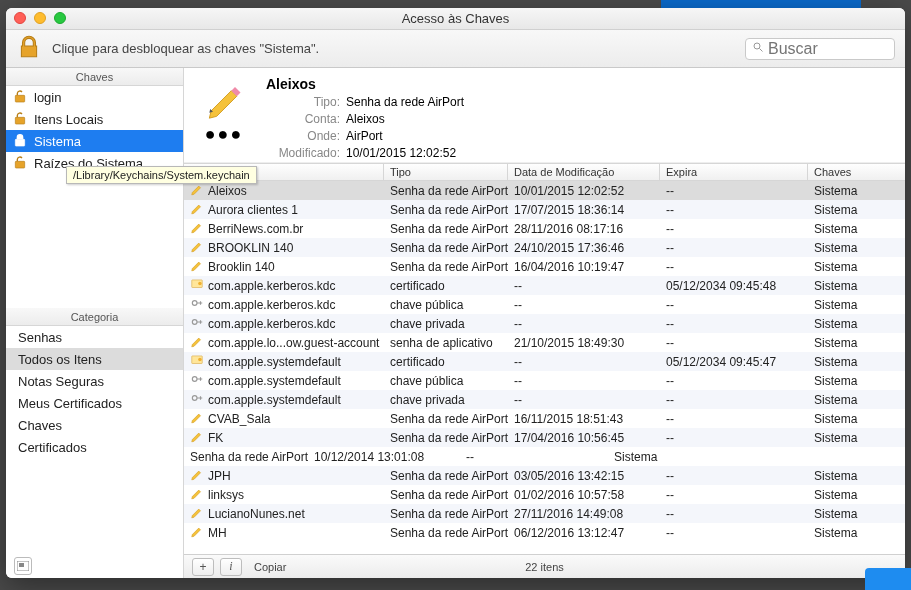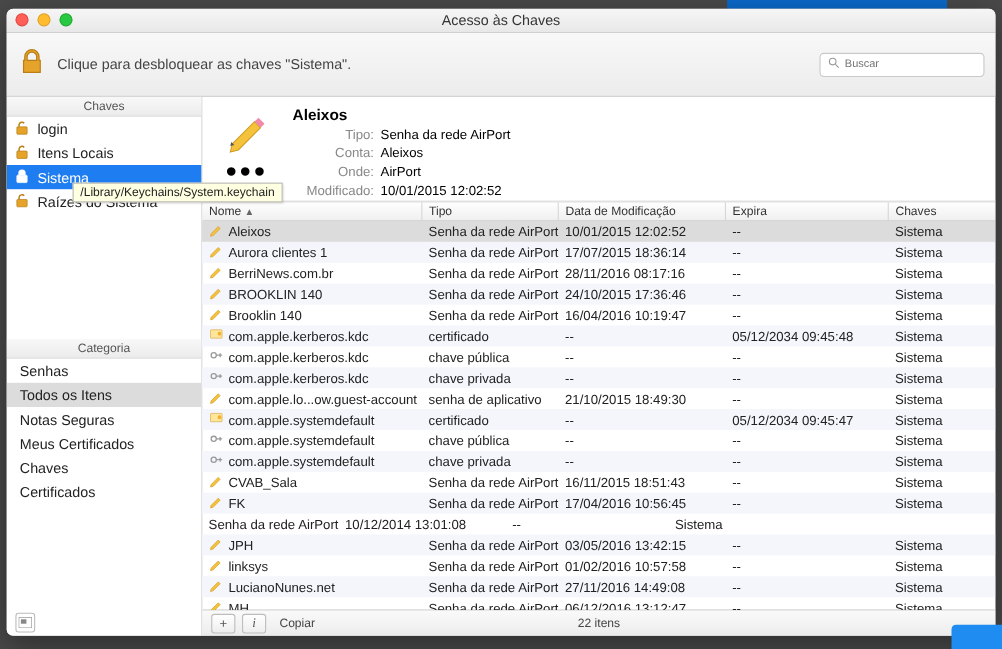--- a/index.html
+++ b/index.html
@@ -4,25 +4,25 @@
 <style>
   * { box-sizing: border-box; margin: 0; padding: 0; font-family: -apple-system, "Helvetica Neue", Arial, sans-serif; }
   body { background: #4a4a4a; width: 911px; height: 590px; overflow: hidden; position: relative; }
   .window { position: absolute; left: 6px; top: 8px; width: 899px; height: 570px; background: #fff; border-radius: 6px; box-shadow: 0 8px 30px rgba(0,0,0,0.4); display: flex; flex-direction: column; overflow: hidden; }
   .titlebar { height: 22px; background: linear-gradient(#f6f6f6,#e8e8e8); border-bottom: 1px solid #d0d0d0; display:flex; align-items:center; justify-content:center; position:relative; font-size:13px; color:#333; }
   .traffic { position:absolute; left:8px; top:4px; display:flex; gap:8px; }
   .tl { width:12px; height:12px; border-radius:50%; }
   .tl.red{background:#ff5f57;border:1px solid #e24640;}
   .tl.yellow{background:#febc2e;border:1px solid #dfa023;}
   .tl.green{background:#28c840;border:1px solid #1ba92f;}
-  .toolbar { height:58px; background:linear-gradient(#f8f8f8,#ececec); border-bottom:1px solid #c9c9c9; display:flex; align-items:center; padding:4px 10px; gap:10px; }
+  .toolbar { height:38px; background:linear-gradient(#f8f8f8,#ececec); border-bottom:1px solid #c9c9c9; display:flex; align-items:center; padding:4px 10px; gap:10px; }
   .toolbar .lock-big svg{width:26px;height:26px;}
   .toolbar .msg { font-size:13px; color:#444; flex:1; }
   .searchbox { width:150px; height:22px; border:1px solid #c9c9c9; border-radius:4px; background:#fff; display:flex; align-items:center; padding:0 6px; gap:4px; font-size:12px; color:#888; }
-  .searchbox input{ border:none; outline:none; width:100%; font-size:10px; color:#333; }
+  .searchbox input{ border:none; outline:none; width:100%; font-size:16px; color:#333; }
   .main { flex:1; display:flex; overflow:hidden; }
   .sidebar { width:178px; border-right:1px solid #d6d6d6; background:#fff; display:flex; flex-direction:column; }
   .sidehdr { height:18px; background:linear-gradient(#f8f8f8,#ececec); border-bottom:1px solid #d6d6d6; font-size:11px; text-align:center; color:#555; line-height:18px; }
   .sidelist { flex:0 0 auto; }
   .sideitem { display:flex; align-items:center; height:22px; padding:0 6px; gap:6px; font-size:13px; color:#222; cursor:default; }
   .sideitem.sel { background:#1e7df0; color:#fff; }
   .sideitem.sel .icon-lock path, .sideitem.sel .icon-lock rect{ fill:#fff; stroke:#fff; }
   .sideflex { flex:1; }
   .catlist .sideitem.sel2 { background:#dcdcdc; }
   .content { flex:1; display:flex; flex-direction:column; overflow:hidden; position:relative; }

